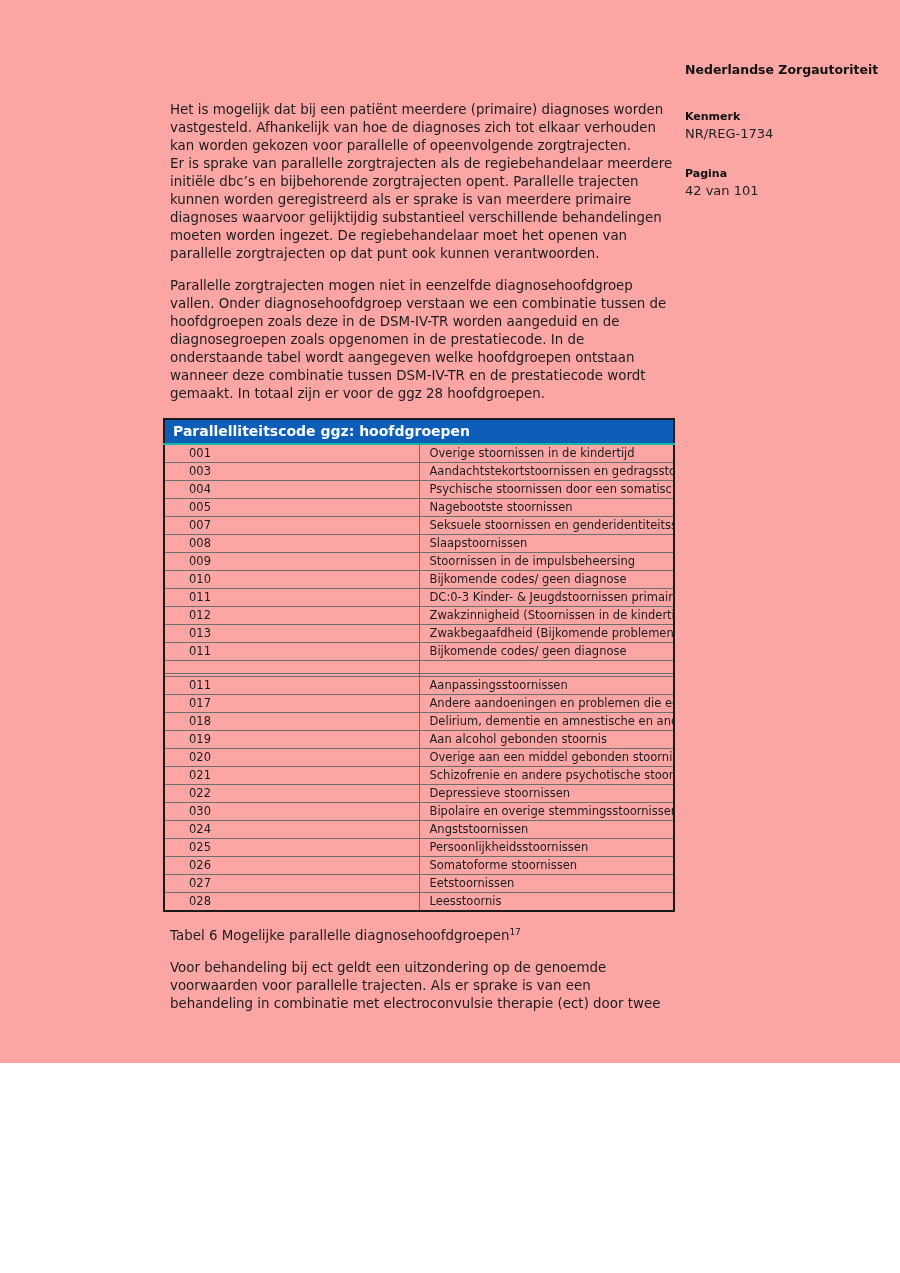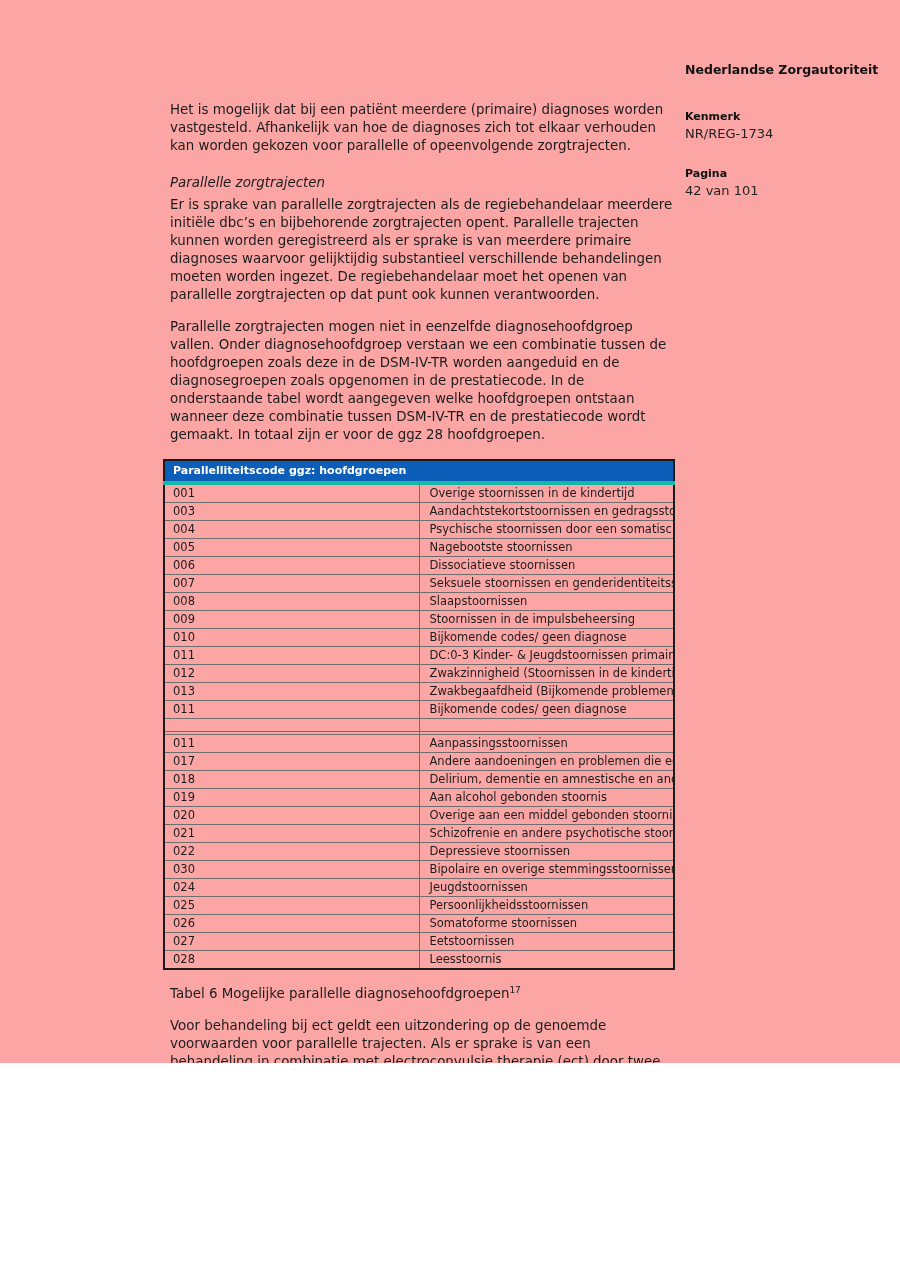--- a/index.html
+++ b/index.html
@@ -67,32 +67,32 @@
     border-collapse:collapse;
     width:512px;
     margin-left:-7px;
     margin-top:15px;
     table-layout:fixed;
     border:2px solid #1a1a1a;
   }
   table.hoofdgroepen th {
     background:#0d5eb8;
     color:#ffffff;
-    font-size:11px;
+    font-size:14px;
     font-weight:bold;
     text-align:left;
     padding:3px 8px 4px 8px;
-    border-bottom:4px solid #14b8a6;
+    border-bottom:2px solid #14b8a6;
   }
   table.hoofdgroepen td {
     border:1px solid #6e6e6e;
     font-size:11.5px;
     line-height:13px;
     color:#1c1c1c;
-    padding:2px 8px 2px 8px;
+    padding:2px 8px 2px 24px;
     height:18px;
     overflow:hidden;
     white-space:nowrap;
   }
   table.hoofdgroepen td.code { width:62px; }
   table.hoofdgroepen td.label { padding-left:10px; }
   table.hoofdgroepen tr.empty td { height:13px; }
   table.hoofdgroepen tr.thin td  { height:3px; padding-top:0; padding-bottom:0; }
 
   .table-caption {
@@ -132,21 +132,20 @@
       <div class="label">Pagina</div>
       <div class="value">42 van 101</div>
     </div>
   </div>
 
   <div class="main-col">
 
 
     <p class="body-par">Het is mogelijk dat bij een patiënt meerdere (primaire) diagnoses worden vastgesteld. Afhankelijk van hoe de diagnoses zich tot elkaar verhouden kan worden gekozen voor parallelle of opeenvolgende zorgtrajecten.</p>
 
-    <div class="sub-heading">Parallelle zorgtrajecten</div>
 
     <p class="body-par">Er is sprake van parallelle zorgtrajecten als de regiebehandelaar meerdere initiële dbc’s en bijbehorende zorgtrajecten opent. Parallelle trajecten kunnen worden geregistreerd als er sprake is van meerdere primaire diagnoses waarvoor gelijktijdig substantieel verschillende behandelingen moeten worden ingezet. De regiebehandelaar moet het openen van parallelle zorgtrajecten op dat punt ook kunnen verantwoorden.</p>
 
     <p class="body-par par-gap">Parallelle zorgtrajecten mogen niet in eenzelfde diagnosehoofdgroep vallen. Onder diagnosehoofdgroep verstaan we een combinatie tussen de hoofdgroepen zoals deze in de DSM-IV-TR worden aangeduid en de diagnosegroepen zoals opgenomen in de prestatiecode. In de onderstaande tabel wordt aangegeven welke hoofdgroepen ontstaan wanneer deze combinatie tussen DSM-IV-TR en de prestatiecode wordt gemaakt. In totaal zijn er voor de ggz 28 hoofdgroepen.</p>
 
     <table class="hoofdgroepen">
       <thead>
         <tr>
           <th colspan="2" style="background: rgb(13, 94, 184);">Parallelliteitscode ggz: hoofdgroepen</th>
         </tr>
@@ -162,24 +161,20 @@
           </tr>
           <tr>
             <td class="code">004</td>
             <td class="label">Psychische stoornissen door een somatische aandoening</td>
           </tr>
           <tr>
             <td class="code">005</td>
             <td class="label">Nagebootste stoornissen</td>
           </tr>
           <tr>
-            <td class="code">006</td>
-            <td class="label">Dissociatieve stoornissen</td>
-          </tr>
-          <tr>
             <td class="code">007</td>
             <td class="label">Seksuele stoornissen en genderidentiteitsstoornissen</td>
           </tr>
           <tr>
             <td class="code">008</td>
             <td class="label">Slaapstoornissen</td>
           </tr>
           <tr>
             <td class="code">009</td>
             <td class="label">Stoornissen in de impulsbeheersing</td>
@@ -239,21 +234,21 @@
           <tr>
             <td class="code">022</td>
             <td class="label">Depressieve stoornissen</td>
           </tr>
           <tr>
             <td class="code">030</td>
             <td class="label">Bipolaire en overige stemmingsstoornissen</td>
           </tr>
           <tr>
             <td class="code">024</td>
-            <td class="label">Jeugdstoornissen</td>
+            <td class="label">Angststoornissen</td>
           </tr>
           <tr>
             <td class="code">025</td>
             <td class="label">Persoonlijkheidsstoornissen</td>
           </tr>
           <tr>
             <td class="code">026</td>
             <td class="label">Somatoforme stoornissen</td>
           </tr>
           <tr>

